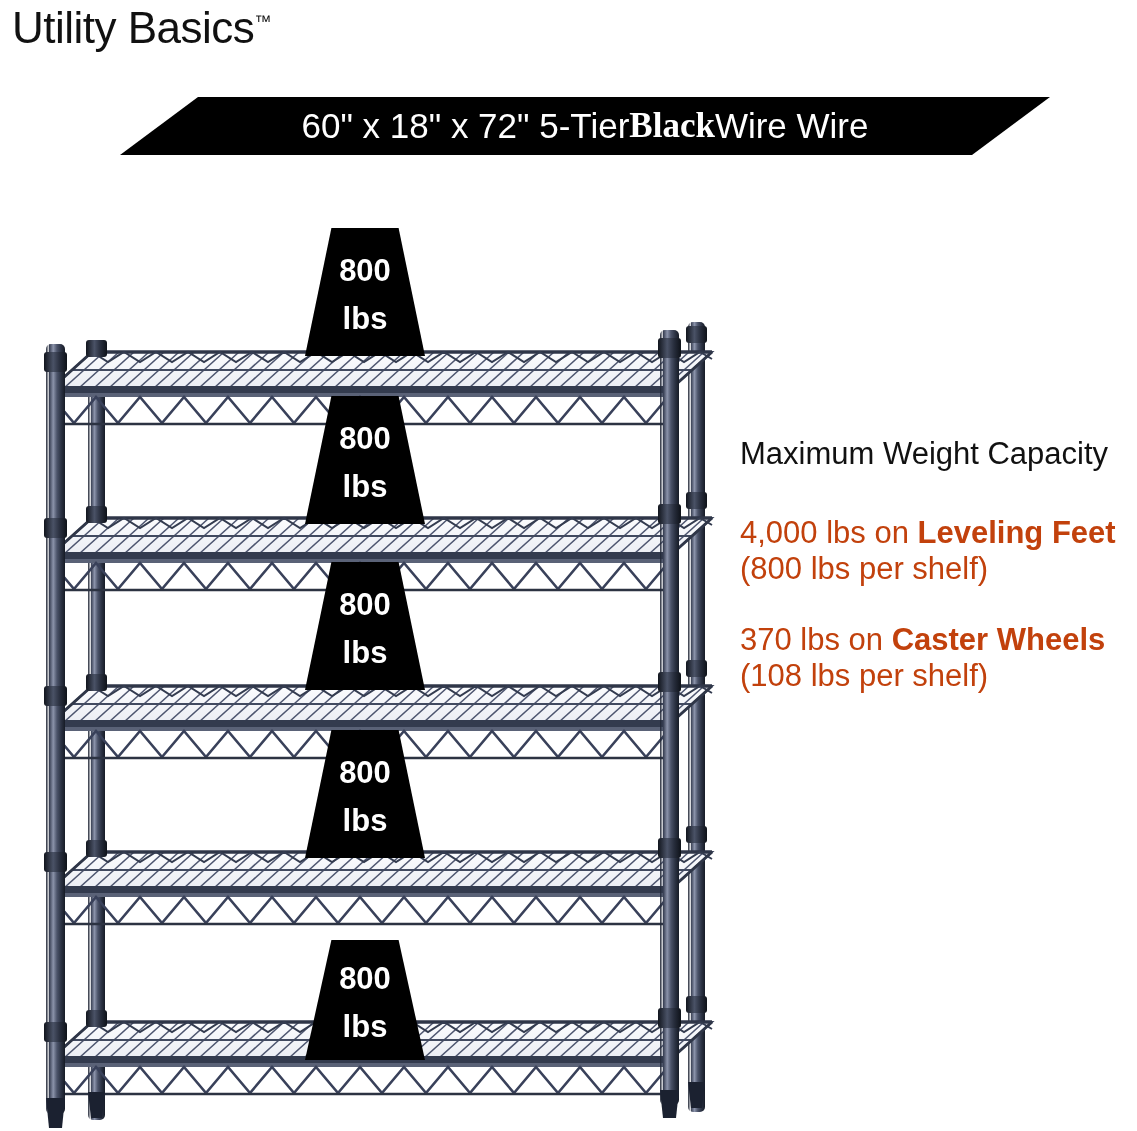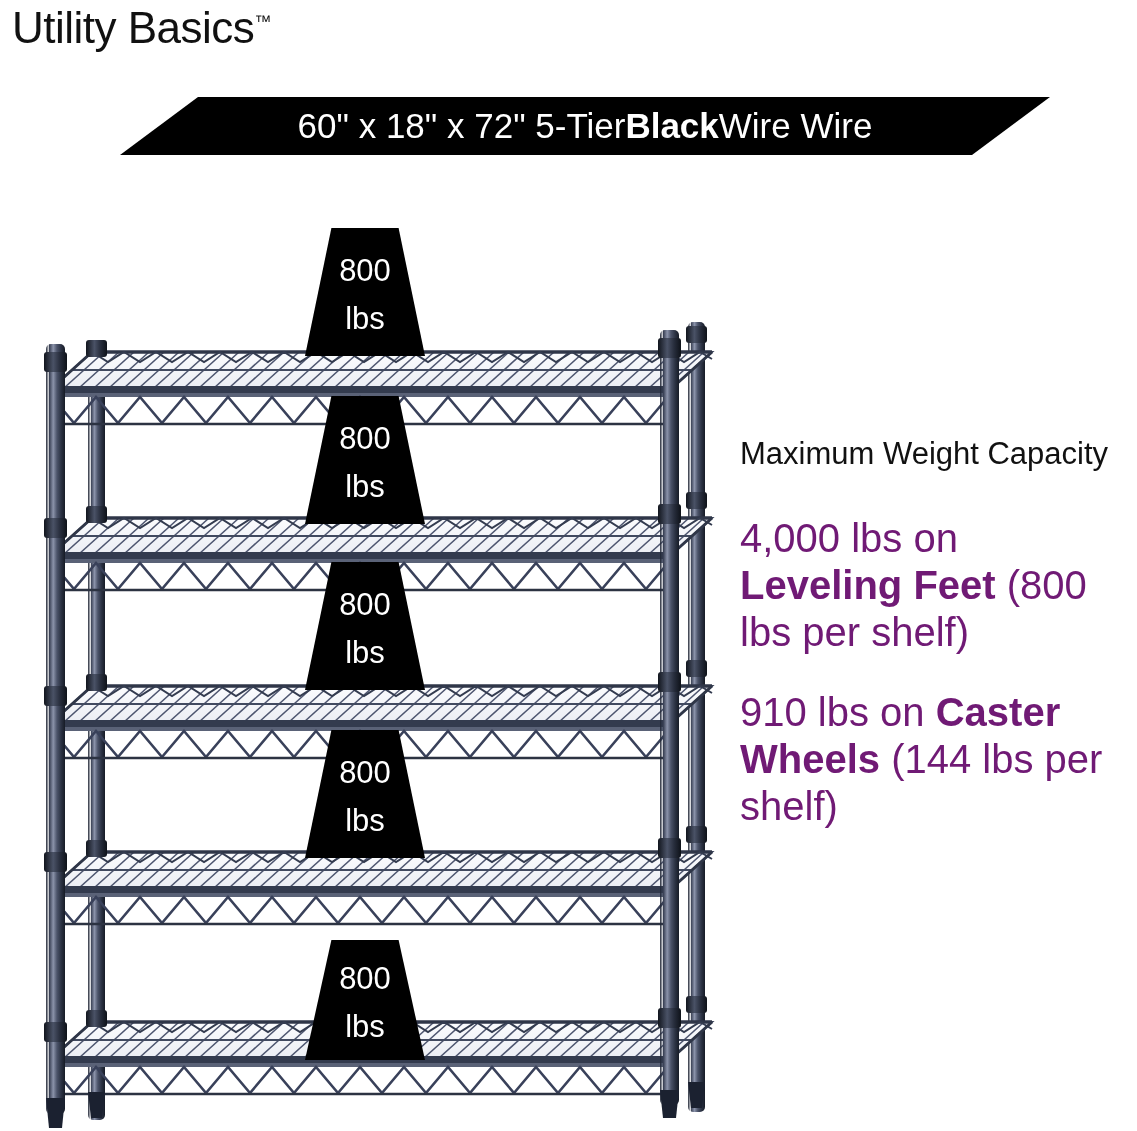--- a/index.html
+++ b/index.html
@@ -27,30 +27,30 @@
     background:#000;
     -webkit-clip-path:polygon(78px 0,930px 0,852px 58px,0 58px);
     clip-path:polygon(78px 0,930px 0,852px 58px,0 58px);
   }
   #banner-text{
     position:absolute;left:0;top:0;width:930px;height:58px;
     display:flex;align-items:center;justify-content:center;
     color:#fff;font-size:35px;font-weight:400;white-space:nowrap;
     letter-spacing:0px;
   }
-  #banner-text b{font-weight:800;}
+  #banner-text b{font-weight:800;font-family:Liberation Serif, serif;}
 
   
   #copy{position:absolute;left:740px;top:436px;width:390px;}
   .copy-head{
     font-size:31px;line-height:1.13;font-weight:400;color:#111;
     margin:0 0 44px 0;
   }
   .copy-para{
-    font-size:40px;line-height:1.17;font-weight:400;color:#701a75;
+    font-size:31px;line-height:1.17;font-weight:400;color:#c2410c;
     margin:17px 0 34px 0;
   }
   .copy-para b{font-weight:800;}
 
   
   #rack{position:absolute;left:0;top:0;width:760px;height:1131px;}
 
   .svg-rack{position:absolute;left:0;top:0;}
 
   
@@ -60,22 +60,22 @@
     color:#fff;
     display:flex;flex-direction:column;
     align-items:center;justify-content:center;
     -webkit-clip-path:polygon(22% 0,78% 0,100% 100%,0 100%);
     clip-path:polygon(22% 0,78% 0,100% 100%,0 100%);
     line-height:1.04;
     text-align:center;
     padding-top:6px;
     box-sizing:border-box;
   }
-  .weight-tag .wnum{font-size:31px;font-weight:400;letter-spacing:0px;}
-  .weight-tag .wunit{font-size:31px;font-weight:400;letter-spacing:0px;margin-top:16px;}
+  .weight-tag .wnum{font-size:31px;font-weight:700;letter-spacing:0px;}
+  .weight-tag .wunit{font-size:31px;font-weight:700;letter-spacing:0px;margin-top:16px;}
 </style>
 </head>
 <body>
 
 <div id="stage">
 
   <div id="brand">
     <span>Utility Basics</span><span class="tm">™</span>
   </div>
 
@@ -86,21 +86,21 @@
         <span> Wire Wire</span>
     </div>
   </div>
 
   <div id="copy">
     <p class="copy-head">Maximum Weight Capacity</p>
     <p class="copy-para">
       <span>4,000 lbs on </span><b>Leveling Feet</b><span> (800 lbs per shelf)</span>
     </p>
     <p class="copy-para">
-      <span>910 lbs on </span><b>Caster Wheels</b><span> (144 lbs per shelf)</span>
+      <span>370 lbs on </span><b>Caster Wheels</b><span> (108 lbs per shelf)</span>
     </p>
   </div>
 
   <div id="rack">
     <svg class="svg-rack" width="760" height="1131" viewBox="0 0 760 1131">
       <defs>
         <linearGradient id="postGrad" x1="0" y1="0" x2="1" y2="0">
           <stop offset="0%" stop-color="#1d2331"></stop>
           <stop offset="18%" stop-color="#39405400"></stop>
           <stop offset="18%" stop-color="#394054"></stop>

